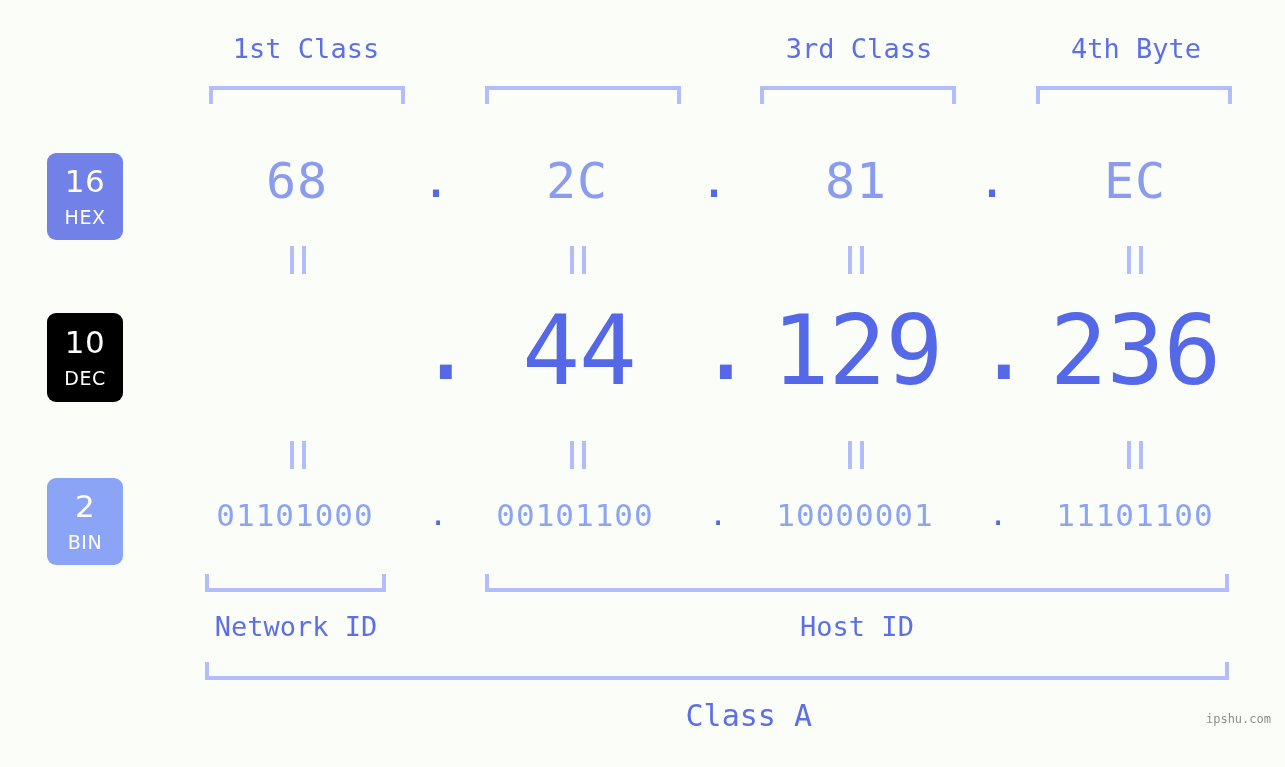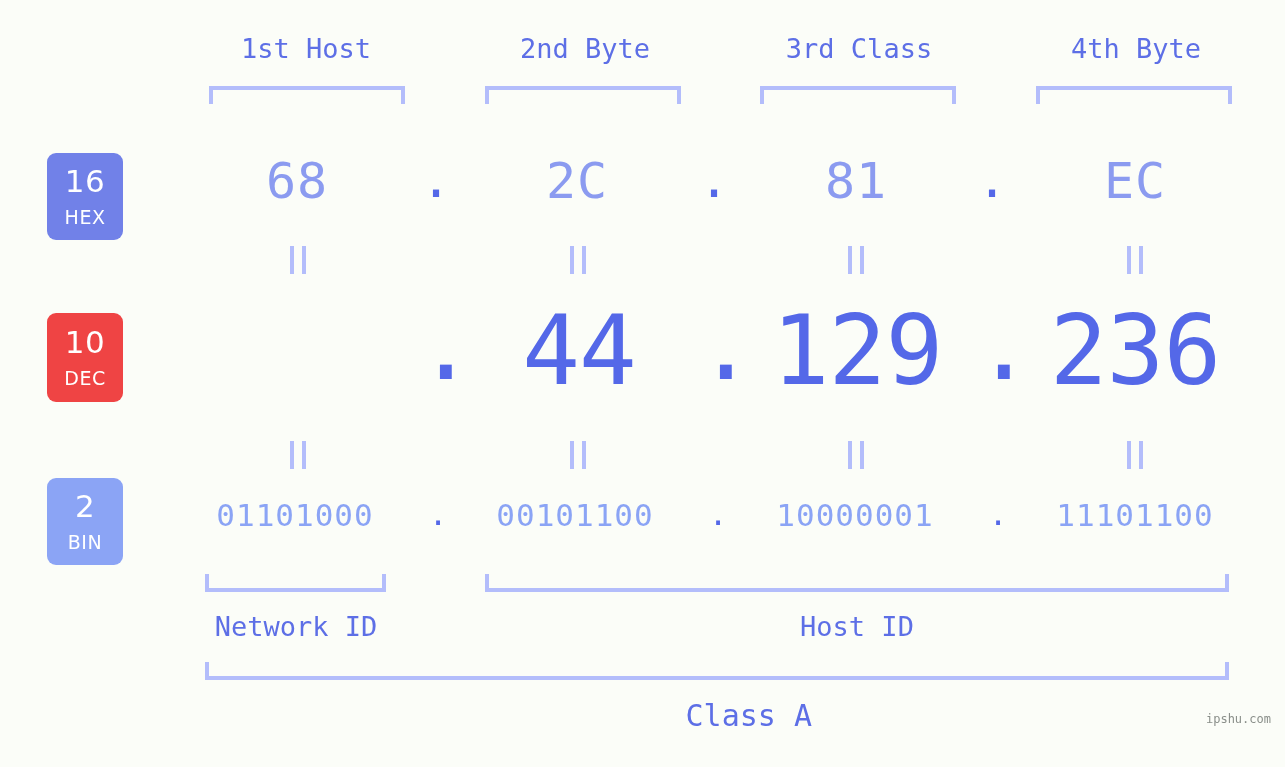--- a/index.html
+++ b/index.html
@@ -73,21 +73,21 @@
     letter-spacing: 0.5px;
   }
   .base-badge .bname {
     font-family: "DejaVu Sans", sans-serif;
     font-size: 19px;
     font-weight: 400;
     margin-top: 11px;
     letter-spacing: 0.5px;
   }
   #badge-hex { top: 153px; height: 87px; background: #7181e8; }
-  #badge-dec { top: 313px; height: 89px; background: #ef4444; }
+  #badge-dec { top: 313px; height: 89px; background: #000000; }
   #badge-bin { top: 478px; height: 87px; background: #8ba4f5; }
 
   
   .val-cell {
     position: absolute;
     text-align: center;
     white-space: nowrap;
     font-family: "DejaVu Sans Mono", monospace;
   }
 
@@ -168,22 +168,21 @@
     font-size: 12px;
     color: #8a8f8a;
     letter-spacing: 0px;
   }
 </style>
 </head>
 <body>
 
 <div id="stage">
 
-  <div class="byte-header" style="left:206px;">1st Host</div>
-  <div class="byte-header" style="left:485px;">2nd Byte</div>
+  <div class="byte-header" style="left:206px;">1st Class</div>
   <div class="byte-header" style="left:759px;">3rd Class</div>
   <div class="byte-header" style="left:1036px;">4th Byte</div>
 
   <div class="bracket-top" style="left:209px; top:86px; width:196px;"></div>
   <div class="bracket-top" style="left:485px; top:86px; width:196px;"></div>
   <div class="bracket-top" style="left:760px; top:86px; width:196px;"></div>
   <div class="bracket-top" style="left:1036px; top:86px; width:196px;"></div>
 
   <div class="base-badge" id="badge-hex">
     <span class="radix">16</span>

